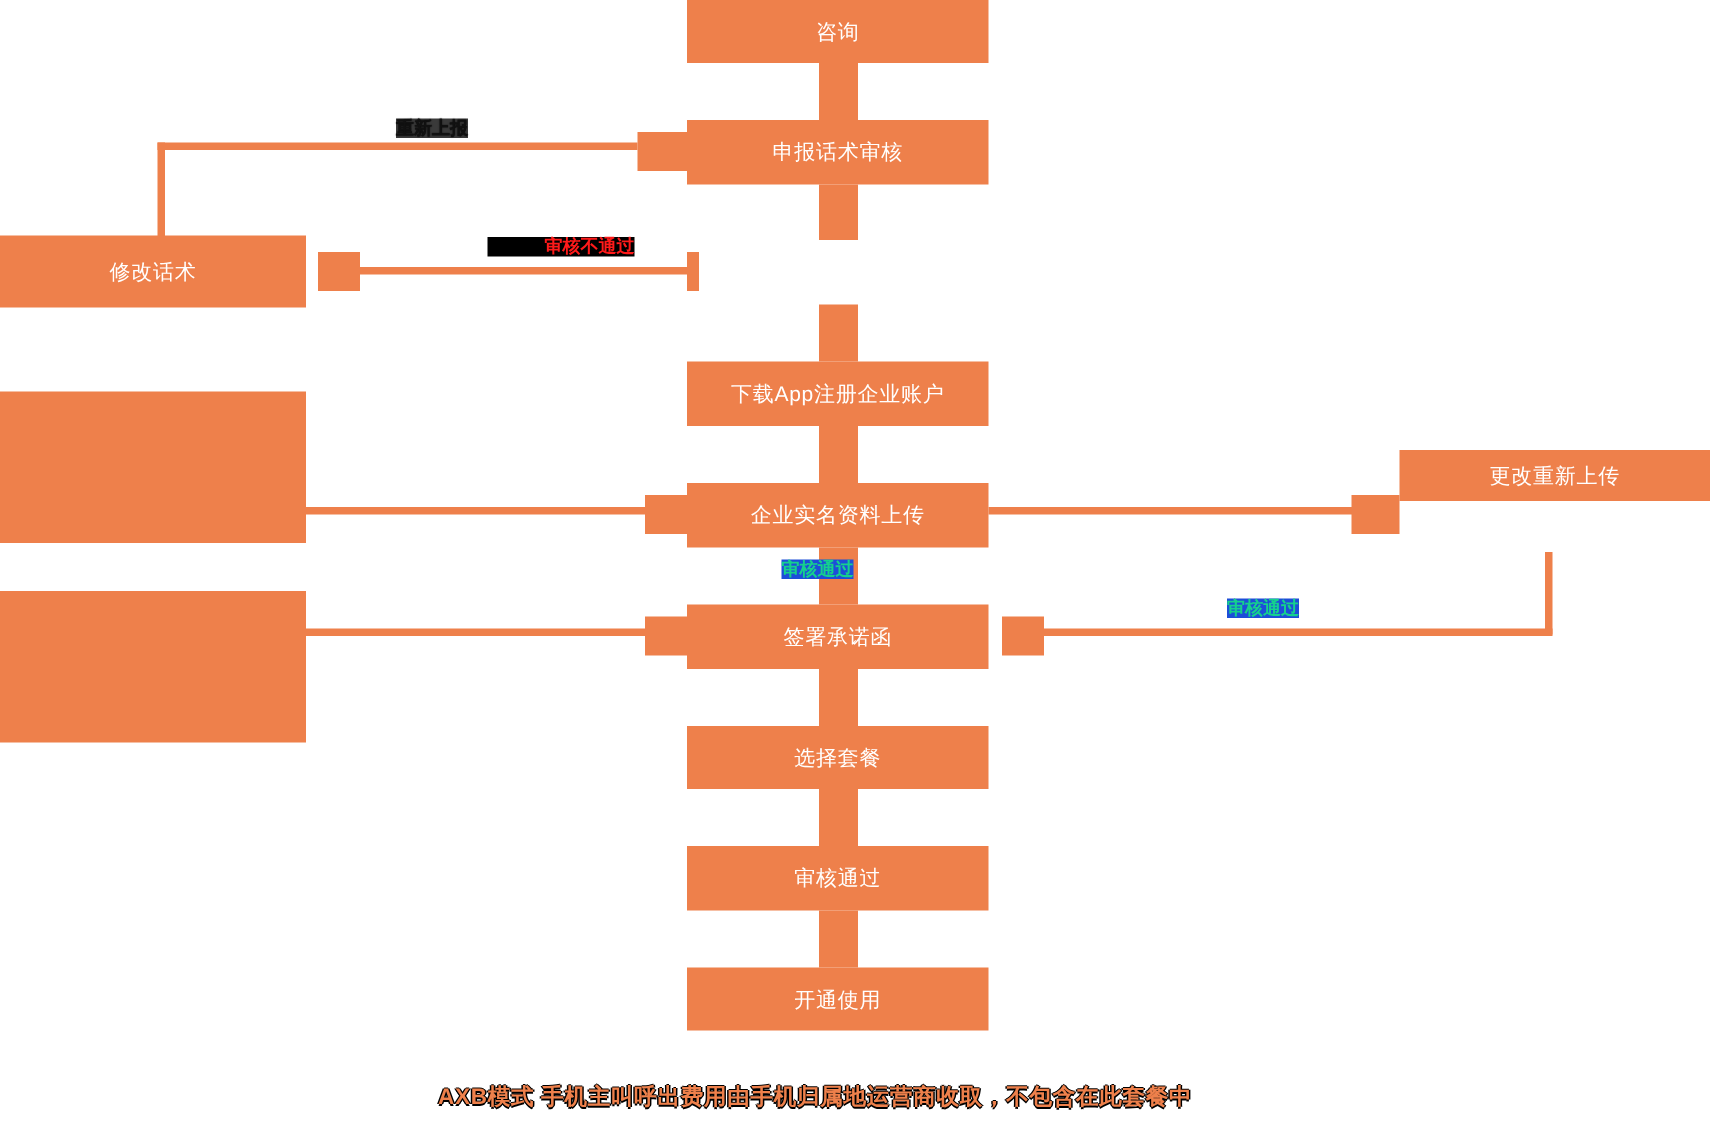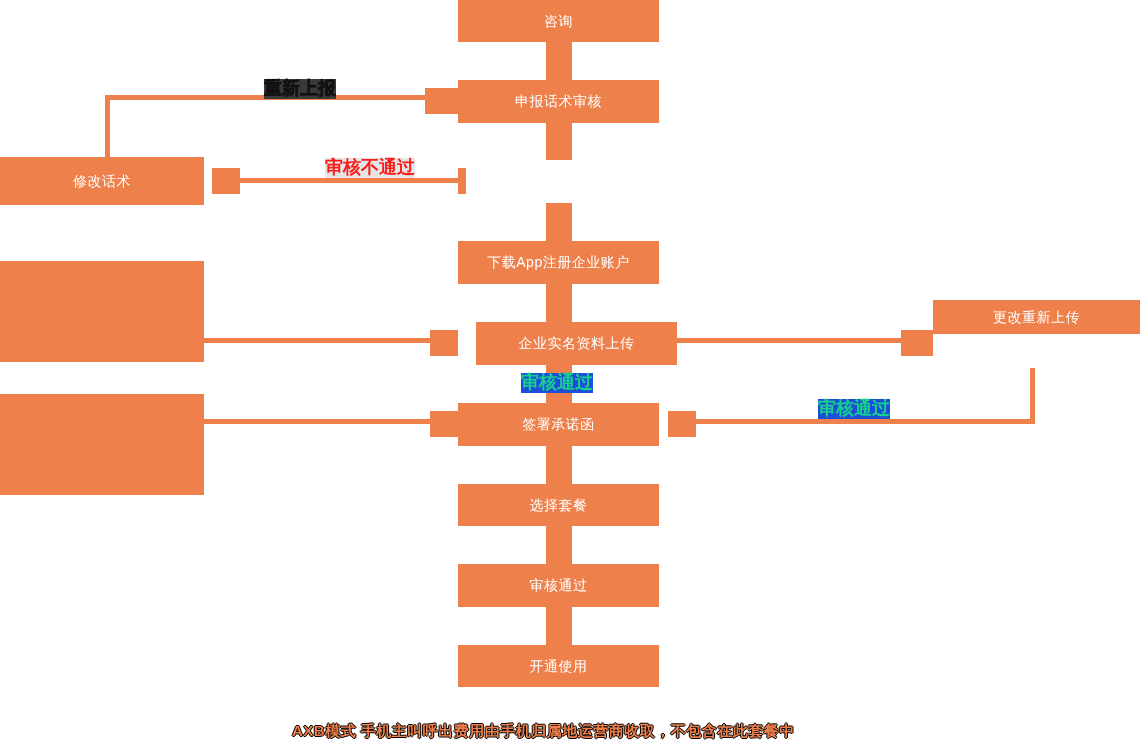--- a/index.html
+++ b/index.html
@@ -33,34 +33,35 @@
   .stub {
     position: absolute;
     background: #ee804b;
   }
   .conn {
     position: absolute;
     background: #ee804b;
   }
   .edge-label {
     position: absolute;
-    font-size: 18px;
+    font-size: 12px;
     font-weight: bold;
     white-space: nowrap;
     line-height: 1.1;
     letter-spacing: 0px;
   }
   .lbl-dark {
     color: #111111;
     background: #3a3a3a;
     text-shadow: 0 0 1px #000000;
   }
   .lbl-red {
     color: #ff1a1a;
-    background: #e5e5e5;
+    background: #000000;
+    padding-left: 38px;
   }
   .lbl-green {
     color: #15d18d;
     background: #1d4ed8;
   }
   .caption {
     position: absolute;
     font-size: 15px;
     font-weight: bold;
     color: #ee804b;
@@ -119,21 +120,21 @@
 
   <div class="node" style="left:458px; top:80px; width:201px; height:43px;">
     <span>申报话术审核</span>
   </div>
 
 
   <div class="node" style="left:458px; top:241px; width:201px; height:43px;">
     <span>下载App注册企业账户</span>
   </div>
 
-  <div class="node" style="left:476px; top:322px; width:201px; height:43px;">
+  <div class="node" style="left:458px; top:322px; width:201px; height:43px;">
     <span>企业实名资料上传</span>
   </div>
 
   <div class="node" style="left:458px; top:403px; width:201px; height:43px;text-align:right;">
     <span>签署承诺函</span>
   </div>
 
   <div class="node" style="left:458px; top:484px; width:201px; height:42px;">
     <span>选择套餐</span>
   </div>

